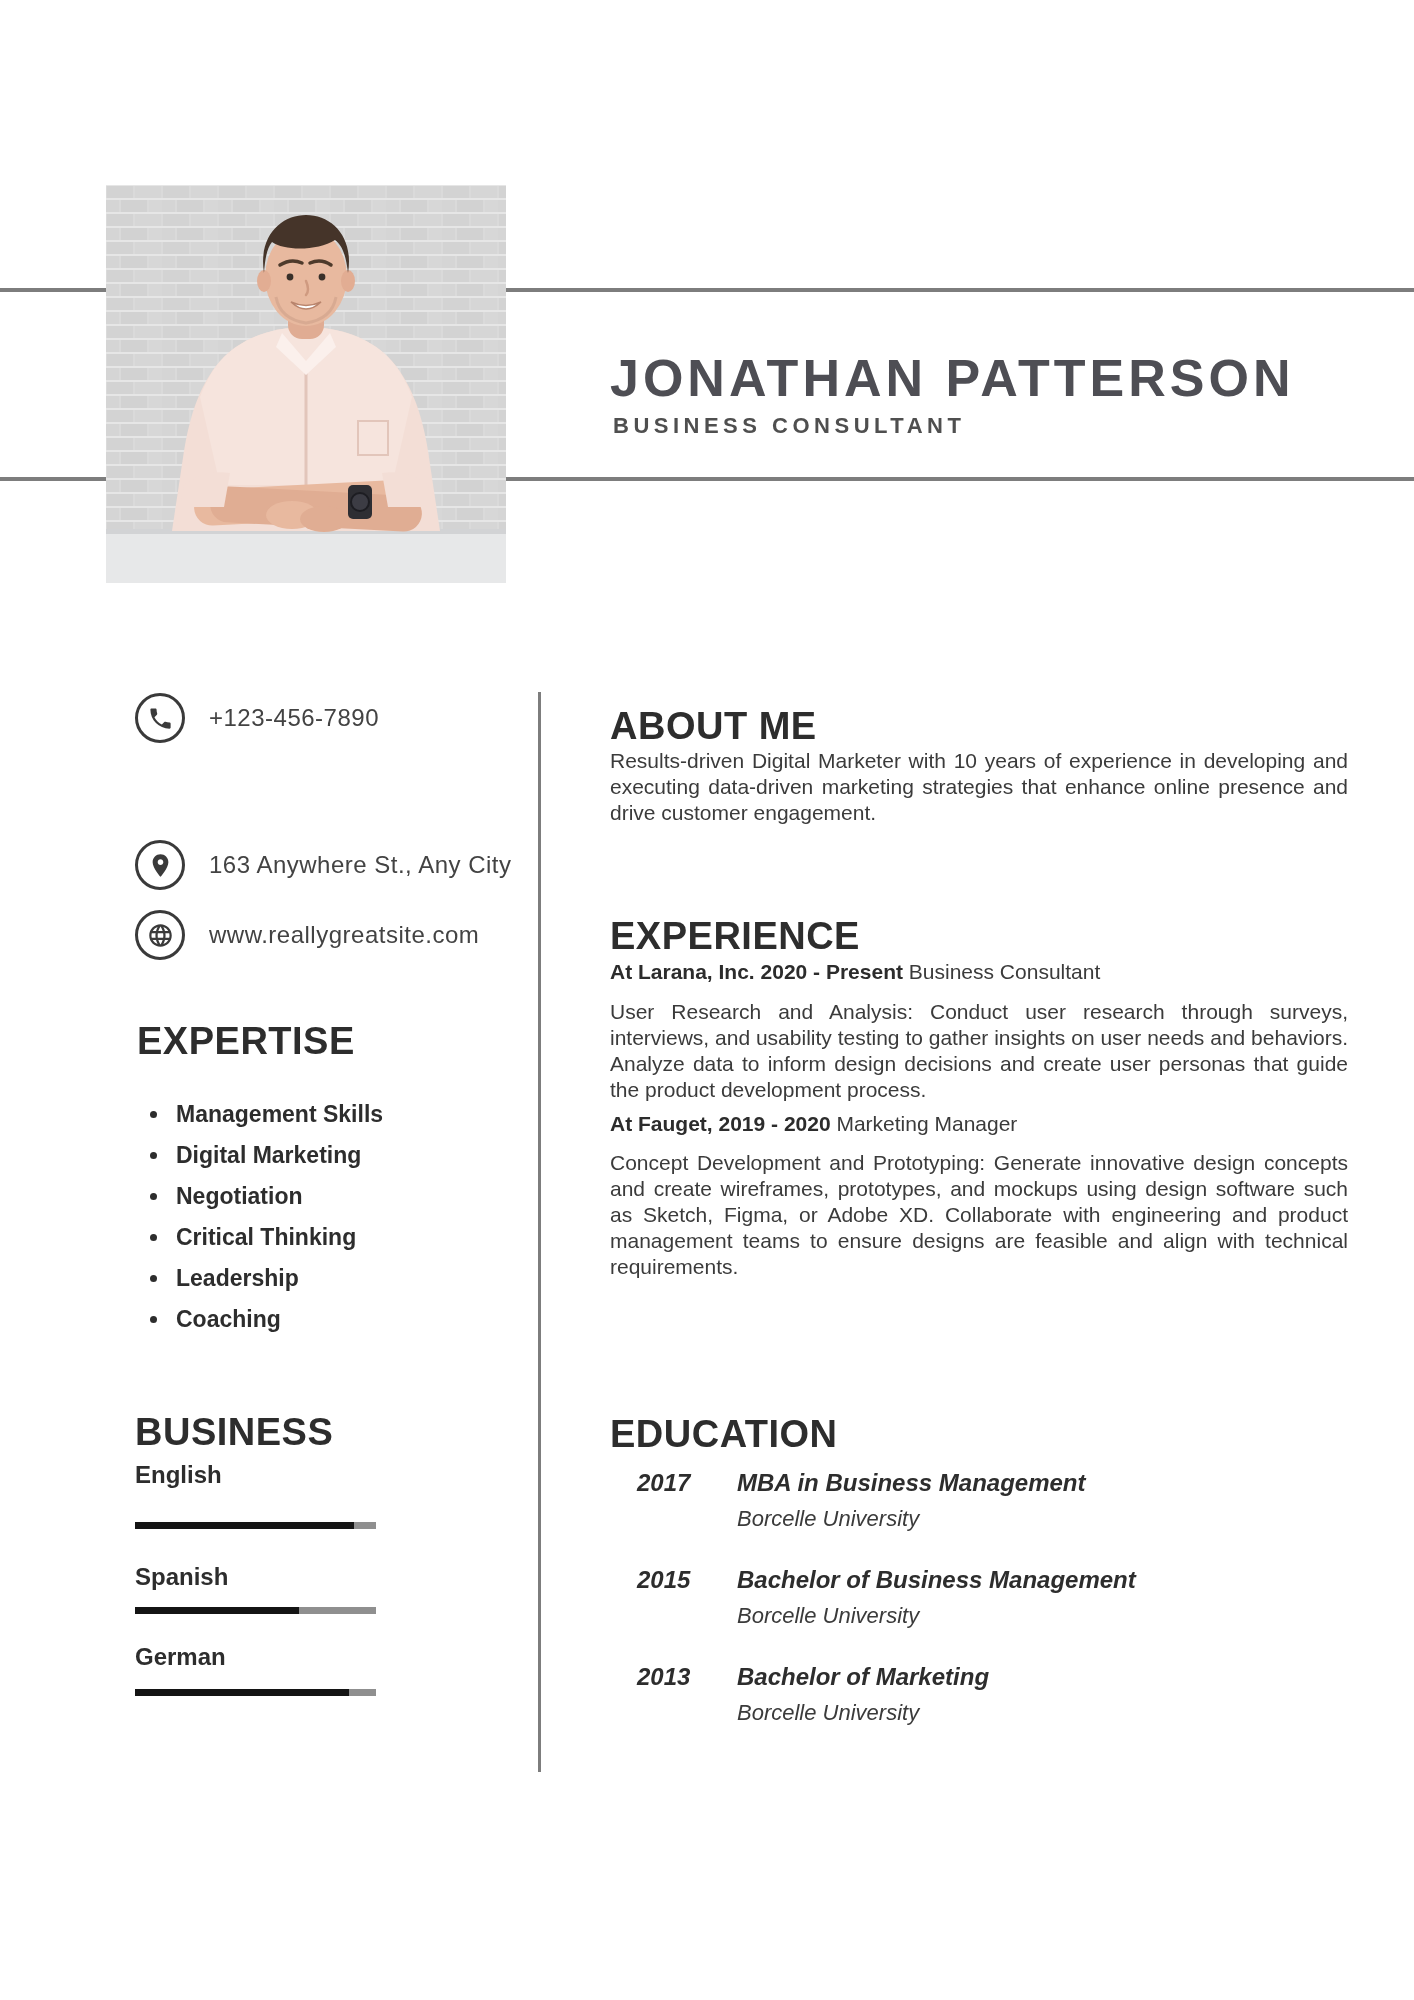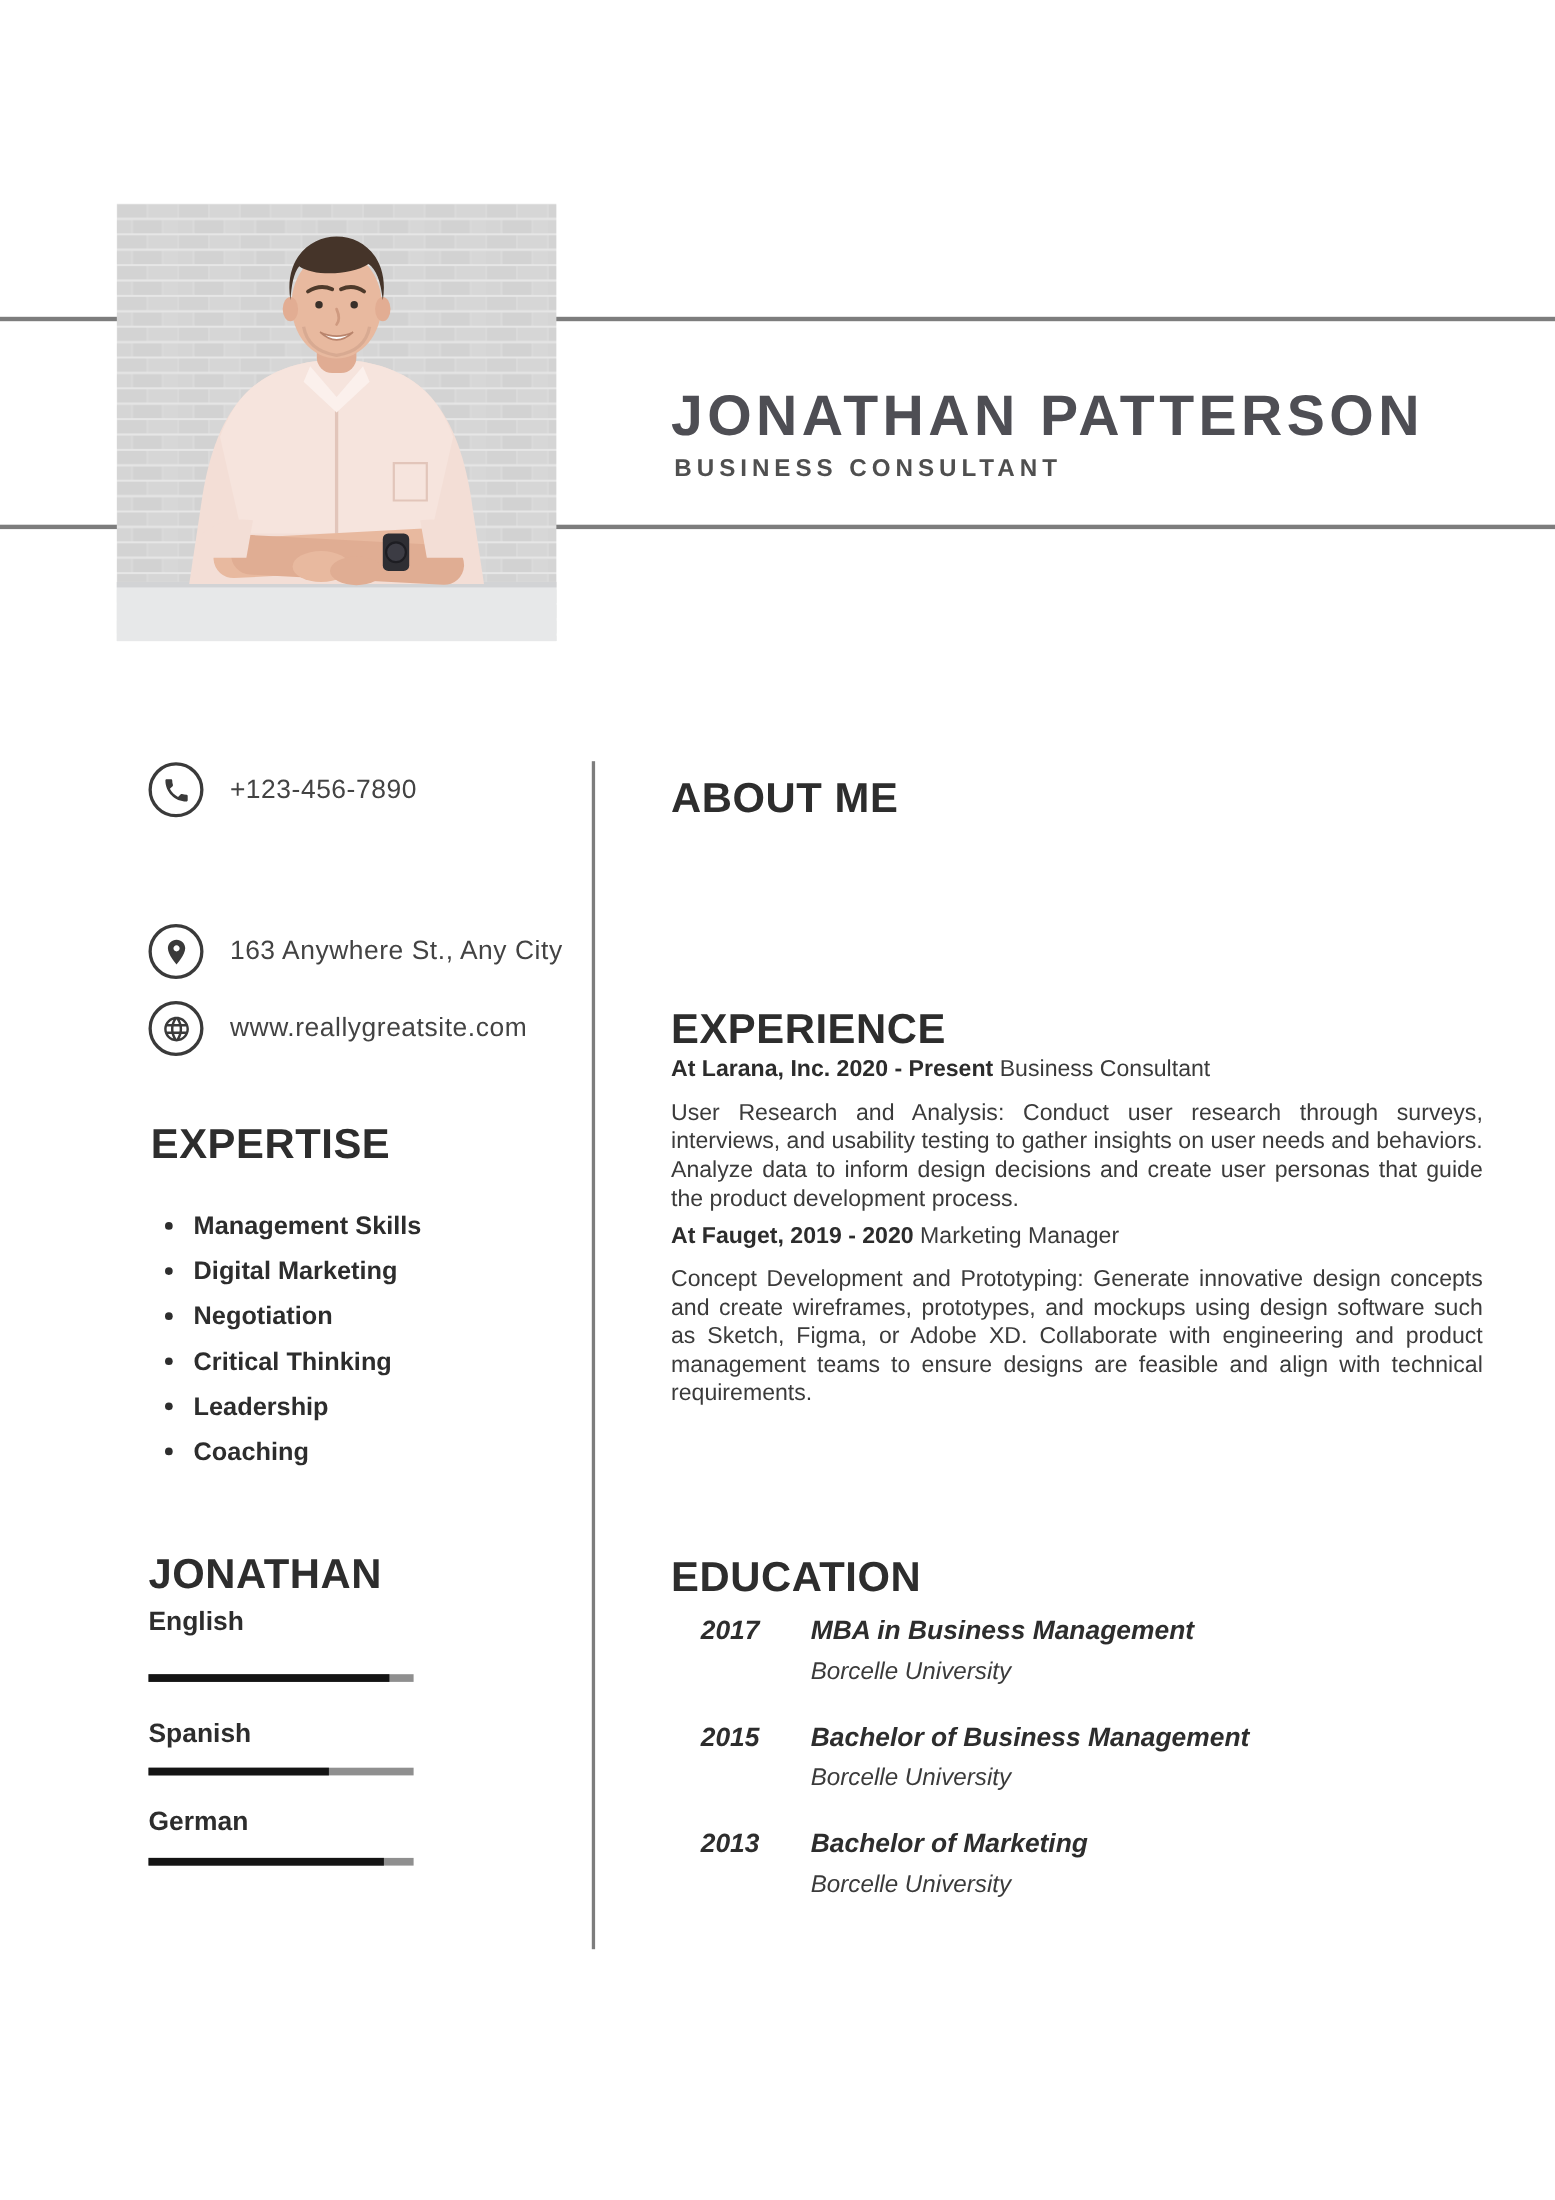--- a/index.html
+++ b/index.html
@@ -198,37 +198,38 @@
   <div class="section-heading h-expertise">EXPERTISE</div>
   <ul class="expertise-list">
     <li>Management Skills</li>
     <li>Digital Marketing</li>
     <li>Negotiation</li>
     <li>Critical Thinking</li>
     <li>Leadership</li>
     <li>Coaching</li>
   </ul>
 
-  <div class="section-heading h-language">JONATHAN</div>
+  <div class="section-heading h-language">BUSINESS</div>
   <div class="lang-label l0">English</div>
   <div class="lang-bar b0">
       <div class="lang-fill" style="width: 91%;"></div>
     </div>
   <div class="lang-label l1">Spanish</div>
   <div class="lang-bar b1">
       <div class="lang-fill" style="width: 68%;"></div>
     </div>
   <div class="lang-label l2">German</div>
   <div class="lang-bar b2">
       <div class="lang-fill" style="width: 89%;"></div>
     </div>
 
   <div class="vdivider"></div>
 
   <div class="section-heading h-about">ABOUT ME</div>
+  <p class="para about-body">Results-driven Digital Marketer with 10 years of experience in developing and executing data-driven marketing strategies that enhance online presence and drive customer engagement.</p>
 
   <div class="section-heading h-experience">EXPERIENCE</div>
   <div class="job-title jt-0">
     <span class="jt-bold">At Larana, Inc. 2020 - Present</span>
     <span>Business Consultant</span>
   </div>
   <p class="para jd-0">User Research and Analysis: Conduct user research through surveys, interviews, and usability testing to gather insights on user needs and behaviors. Analyze data to inform design decisions and create user personas that guide the product development process.</p>
   <div class="job-title jt-1">
     <span class="jt-bold">At Fauget, 2019 - 2020</span>
     <span>Marketing Manager</span>

